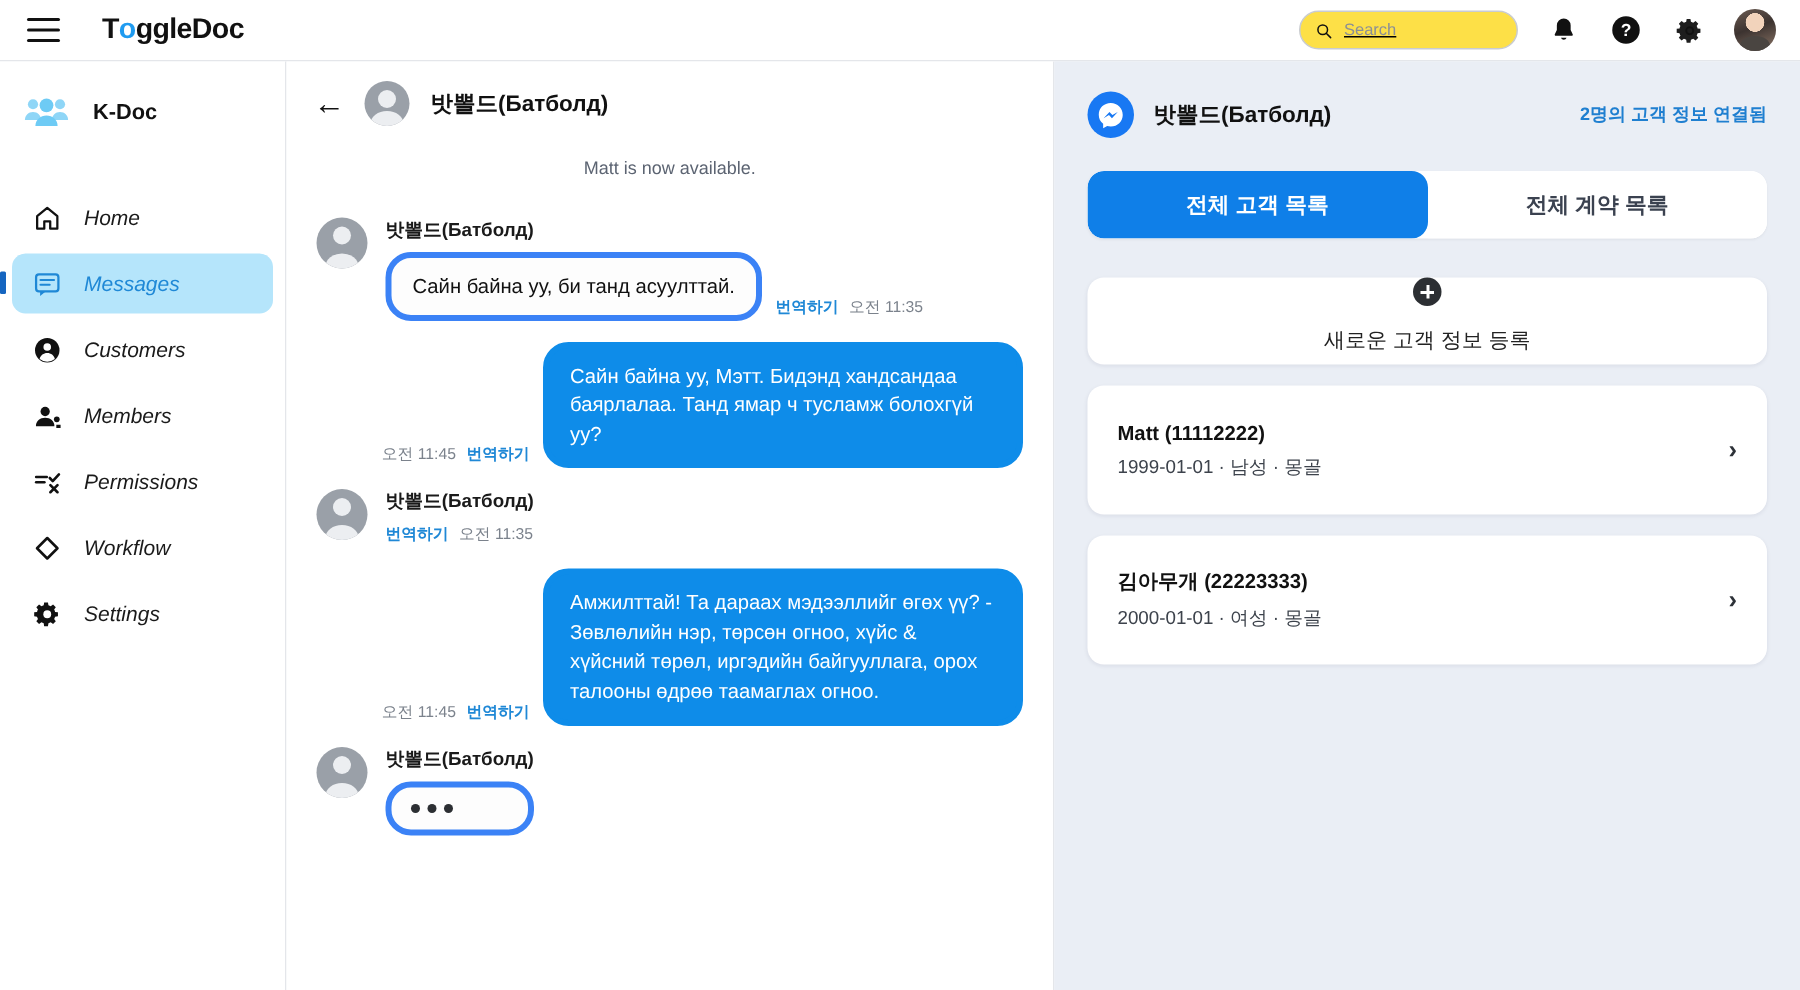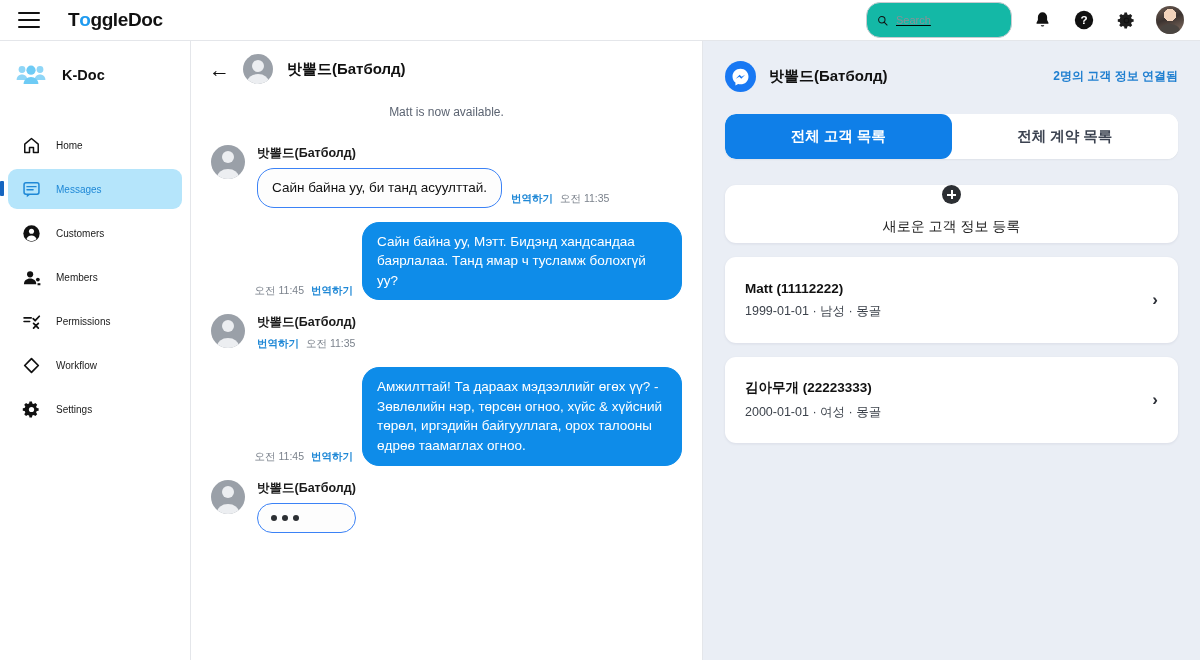--- a/index.html
+++ b/index.html
@@ -17,22 +17,22 @@
     display: flex; align-items: center; padding: 0 16px 0 18px;
   }
   .hamburger { width: 22px; height: 16px; display: flex; flex-direction: column;
     justify-content: space-between; cursor: pointer; }
   .hamburger span { display: block; height: 2px; background: #111; border-radius: 1px; }
   .logo { margin-left: 28px; font-size: 19px; font-weight: bold; color: #111;
     letter-spacing: -0.4px; display: flex; align-items: center; }
   .logo .o2 { color: #1f9bf0; }
   .topbar-right { margin-left: auto; display: flex; align-items: center; gap: 18px; }
   .searchbox {
-    width: 146px; height: 36px; border: 1px solid #c9ccd1; border-radius: 14px;
-    display: flex; align-items: center; padding: 0 10px; gap: 8px; background: #14b8a6; text-decoration: underline;
+    width: 146px; height: 26px; border: 1px solid #c9ccd1; border-radius: 14px;
+    display: flex; align-items: center; padding: 0 10px; gap: 8px; background: #fde047; text-decoration: underline;
   }
   .searchbox input {
     border: none; outline: none; font-size: 11px; color: #444; width: 100%;
     font-family: "Liberation Sans", sans-serif; background: transparent;
   }
   .searchbox input::placeholder { color: #8b8f96; }
   .icon-btn { width: 24px; height: 24px; display: flex; align-items: center;
     justify-content: center; cursor: pointer; }
   .avatar-photo {
     width: 28px; height: 28px; border-radius: 50%;
@@ -52,21 +52,21 @@
   .sidebar { width: 191px; min-width: 191px; background: #fff;
     border-right: 1px solid #e4e6ea; padding-top: 22px; }
   .brand { display: flex; align-items: center; gap: 16px; padding: 0 14px 0 16px;
     margin-bottom: 38px; }
   .brand-label { font-size: 14.5px; font-weight: bold; color: #111; }
   .nav { display: flex; flex-direction: column; gap: 4px; padding: 0 8px; }
   .nav-item {
     height: 40px; border-radius: 9px; display: flex; align-items: center;
     gap: 14px; padding-left: 13px; cursor: pointer; position: relative;
   }
-  .nav-item .nav-label { font-size: 10px; color: #1a1a1a; }
+  .nav-item .nav-label { font-size: 14px; color: #1a1a1a; font-style: italic; }
   .nav-item.active { background: #b5e5fb; }
   .nav-item.active .nav-label { color: #1f88d6; font-weight: normal; }
   .nav-item.active::before {
     content: ""; position: absolute; left: -8px; top: 12px;
     width: 4px; height: 15px; background: #1565c0; border-radius: 1px;
   }
   .nav-ico { width: 21px; height: 21px; display: flex; align-items: center;
     justify-content: center; }
 
   
@@ -89,21 +89,21 @@
   .av-circle::before { content: ""; position: absolute; left: 50%; top: 6px;
     transform: translateX(-50%); width: 12px; height: 12px; border-radius: 50%;
     background: #eceef1; }
   .av-circle::after { content: ""; position: absolute; left: 50%; bottom: -7px;
     transform: translateX(-50%); width: 22px; height: 17px; border-radius: 50%;
     background: #eceef1; }
   .msg-col { display: flex; flex-direction: column; }
   .sender { font-size: 12.5px; font-weight: bold; color: #1a1a1a; margin-bottom: 6px; }
   .bubble-line { display: flex; align-items: flex-end; gap: 9px; }
   .bubble {
-    background: #fdfdfd; border: 1px solid #3b82f6; border-radius: 17px;
+    background: #fdfdfd; border: 4px solid #3b82f6; border-radius: 17px;
     padding: 9px 14px; font-size: 13.5px; color: #111; line-height: 1.45;
     max-width: 262px;
   }
   .bubble.blue {
     background: #0e8ce9; border-color: #0e8ce9; color: #fff; max-width: 320px;
   }
   .meta { display: flex; align-items: flex-end; gap: 7px; white-space: nowrap;
     padding-bottom: 2px; }
   .xlate { font-size: 10.5px; color: #1f88d6; font-weight: bold; cursor: pointer; }
   .time { font-size: 10.5px; color: #7b828c; }

